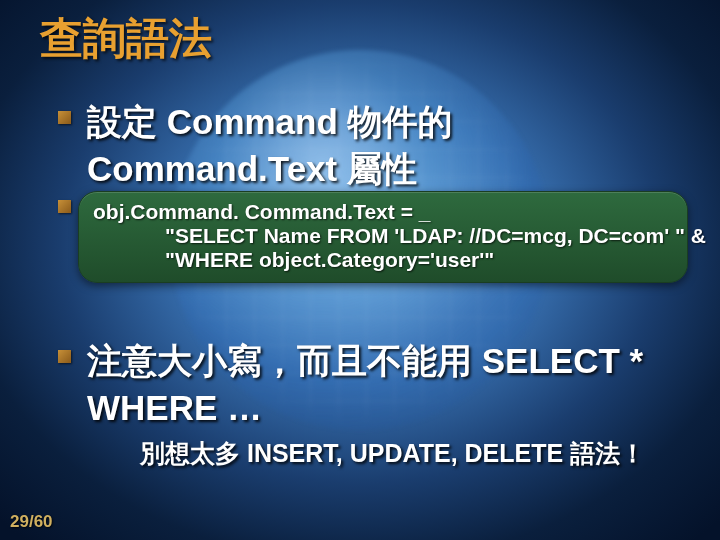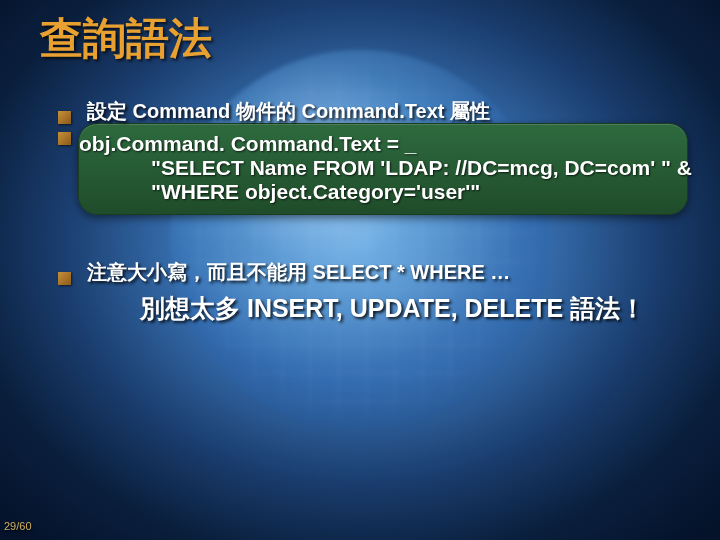--- a/index.html
+++ b/index.html
@@ -5,28 +5,28 @@
 *{margin:0;padding:0;box-sizing:border-box}
 body{width:720px;height:540px;overflow:hidden;font-family:"Microsoft JhengHei","Heiti TC",Arial,sans-serif;position:relative;background:radial-gradient(ellipse 500px 400px at 50% 45%,#7fb8e8 0%,#3870b0 35%,#1a3d6e 60%,#0a1f3d 80%,#04122a 100%)}
 .bg-globe{position:absolute;top:50px;left:50%;transform:translateX(-50%);width:380px;height:380px;border-radius:50%;background:radial-gradient(circle at 40% 30%,rgba(180,220,255,.6) 0%,rgba(90,160,220,.4) 30%,rgba(40,100,180,.25) 60%,rgba(20,60,120,.1) 100%);filter:blur(2px)}
 .bg-globe::before{content:"";position:absolute;inset:0;border-radius:50%;background:repeating-linear-gradient(0deg,rgba(255,255,255,.08) 0 1px,transparent 1px 28px),repeating-linear-gradient(90deg,rgba(255,255,255,.08) 0 1px,transparent 1px 28px);mask:radial-gradient(circle,#000 60%,transparent 70%)}
 .content{position:relative;z-index:2;padding:10px 24px 0 24px;height:100%}
 .title{font-size:43px;font-weight:bold;font-family:"DFKai-SB","KaiTi","Microsoft JhengHei",serif;color:#e8a030;text-shadow:2px 2px 3px rgba(0,0,0,.7);margin-bottom:30px;margin-left:16px}
 .bullets{margin-left:34px}
 .bullet-row{display:flex;align-items:flex-start;margin-bottom:6px}
 .bullet-row.tight{margin-bottom:-6px}
 .sq{width:13px;height:13px;background:linear-gradient(135deg,#c79038,#8a5a1a);margin-top:13px;margin-right:16px;flex:0 0 13px;box-shadow:1px 1px 2px rgba(0,0,0,.6)}
-.btxt{font-size:20px;font-weight:bold;color:#fff;text-shadow:2px 2px 3px rgba(0,0,0,.85);line-height:1.35}
-.code-box{margin:0 8px 0 20px;background:linear-gradient(180deg,#2e6a3e,#1f4c2a);border:1px solid #1a3d22;border-radius:19px;padding:8px 14px 10px 0;box-shadow:0 3px 8px rgba(0,0,0,.5),inset 0 1px 0 rgba(255,255,255,.15)}
+.btxt{font-size:35px;font-weight:bold;color:#fff;text-shadow:2px 2px 3px rgba(0,0,0,.85);line-height:1.35}
+.code-box{margin:0 8px 10px 20px;background:linear-gradient(180deg,#2e6a3e,#1f4c2a);border:1px solid #1a3d22;border-radius:19px;padding:8px 14px 10px 14px;box-shadow:0 3px 8px rgba(0,0,0,.5),inset 0 1px 0 rgba(255,255,255,.15)}
 .code-box .cline{font-family:Arial,sans-serif;font-size:21px;font-weight:bold;color:#fff;text-shadow:1px 1px 2px rgba(0,0,0,.7);white-space:nowrap}
 .code-box .indent{padding-left:72px}
 .gap{height:44px}
 .sub-bullet{margin-left:82px;font-size:25px;font-weight:bold;color:#fff;text-shadow:2px 2px 3px rgba(0,0,0,.85);line-height:1.35}
 .sub-bullet .nobr{white-space:nowrap}
-.footer{position:absolute;left:4px;bottom:8px;font-size:11px;font-weight:normal;color:#d0b060;text-shadow:1px 1px 2px rgba(0,0,0,.8)}
+.footer{position:absolute;left:10px;bottom:8px;font-size:17px;font-weight:bold;color:#d0b060;text-shadow:1px 1px 2px rgba(0,0,0,.8)}
 </style>
 </head>
 <body>
 <div class="bg-globe"></div>
 
 <div class="content">
   <div class="title">查詢語法</div>
 
   <div class="bullets">
 

